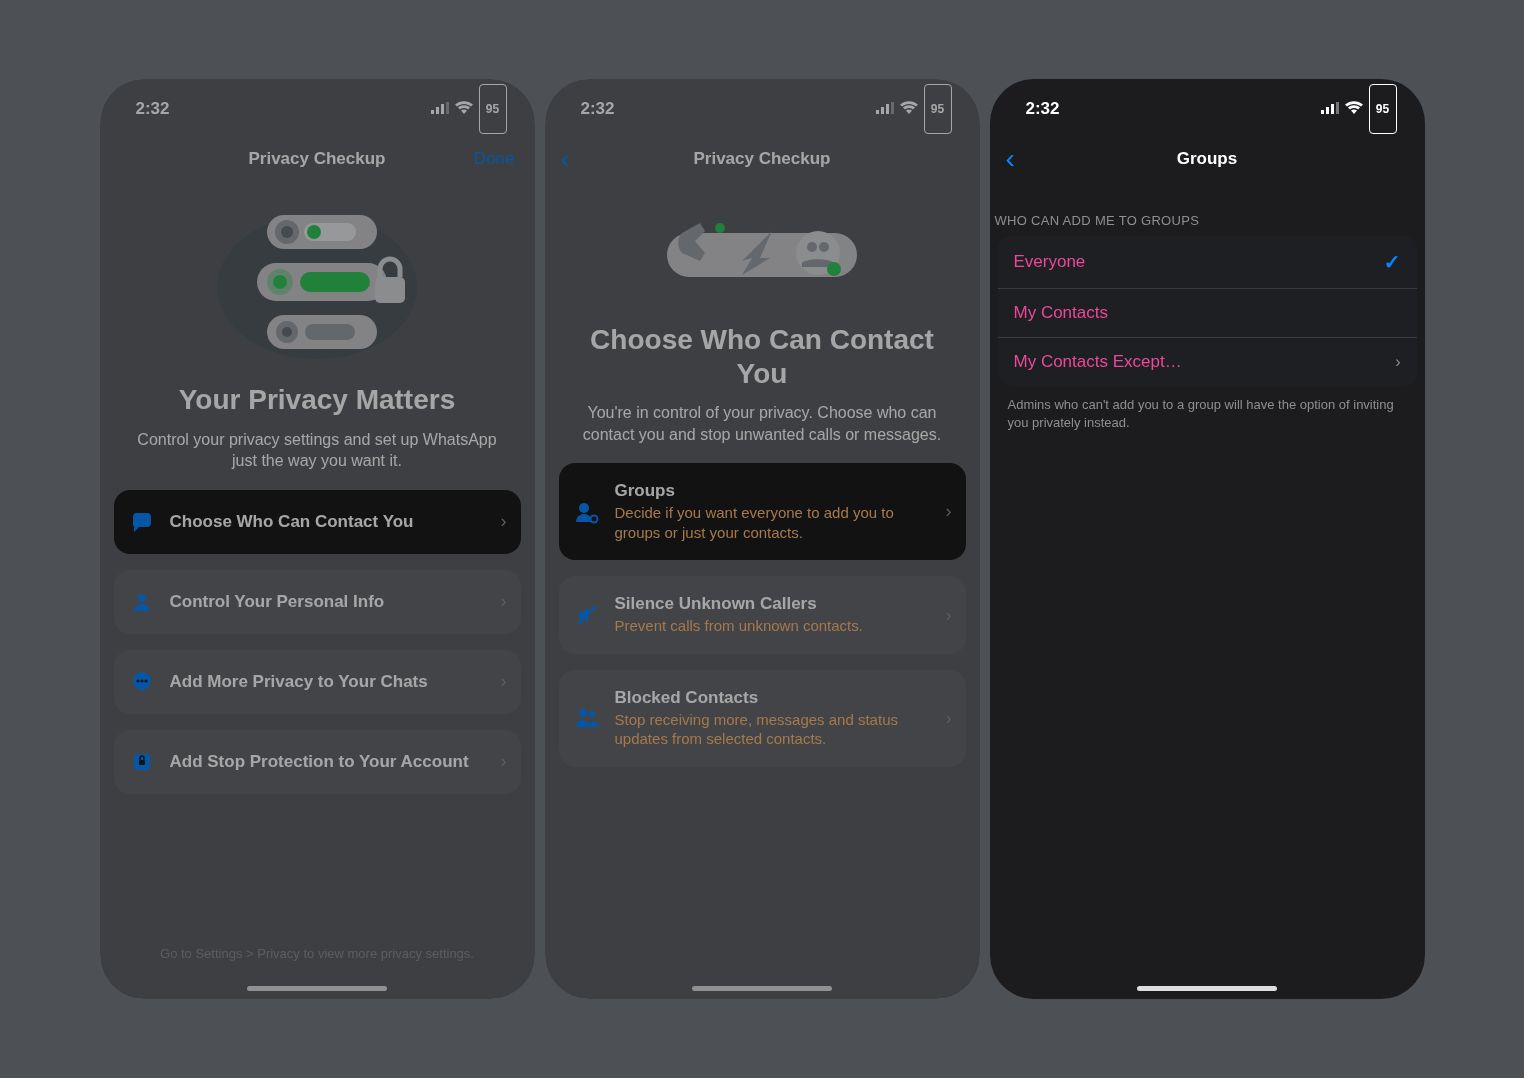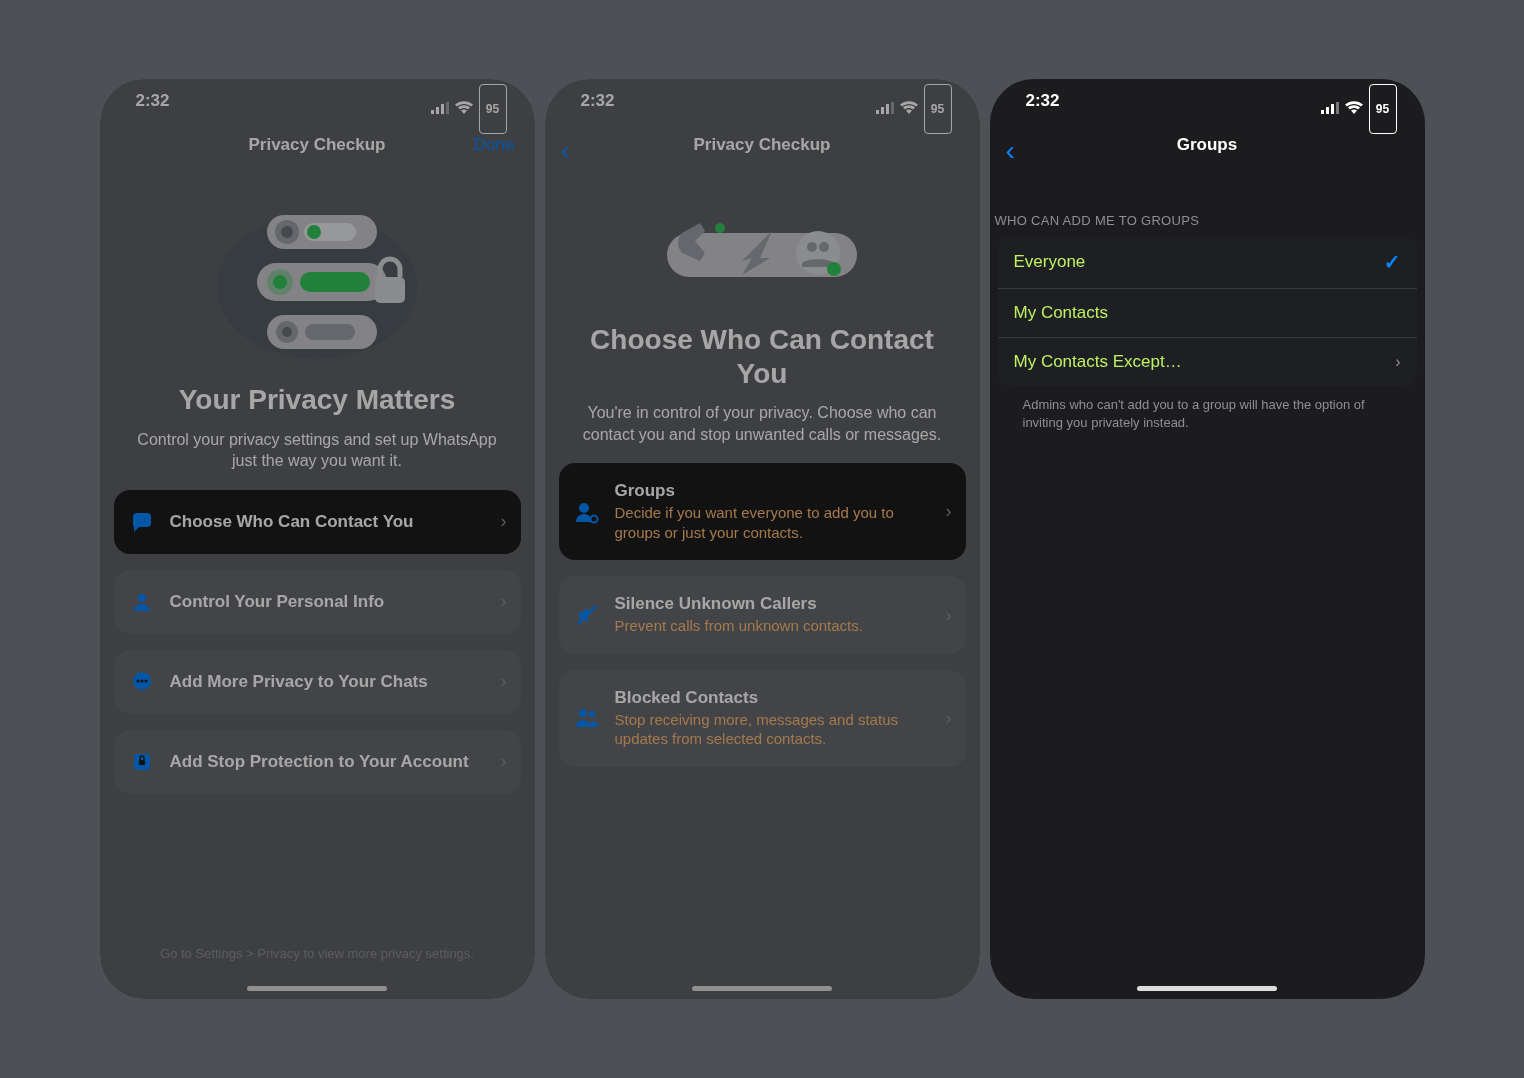--- a/index.html
+++ b/index.html
@@ -1,24 +1,24 @@
 <!DOCTYPE html>
 <html><head>
   <meta charset="utf-8">
   <style>
     * { margin: 0; padding: 0; box-sizing: border-box; font-family: -apple-system, BlinkMacSystemFont, "Segoe UI", Helvetica, Arial, sans-serif; }
     body { background: #4d5054; display: flex; justify-content: center; align-items: center; padding: 0; width: 1524px; height: 1078px; }
     .container { display: flex; gap: 10px; }
     .phone { width: 435px; height: 920px; background: #5f6266; border-radius: 44px; position: relative; overflow: hidden; padding: 0; }
     .phone.dimmed::after { content: ""; position: absolute; inset: 0; background: rgba(0,0,0,0.35); pointer-events: none; border-radius: 44px; }
     .phone.bright { background: #1c1c1e; }
-    .statusbar { display: flex; justify-content: space-between; padding: 12px 28px 0 36px; height: 48px; color: #fff; font-size: 17px; font-weight: 600; }
+    .statusbar { display: flex; justify-content: space-between; align-items: center; padding: 12px 28px 0 36px; height: 48px; color: #fff; font-size: 17px; font-weight: 600; }
     .status-icons { display: flex; gap: 6px; align-items: center; }
     .batt { border: 1.5px solid #fff; border-radius: 4px; padding: 16px 3px; font-size: 12px; font-weight: 700; min-width: 28px; text-align: center; line-height: 16px; }
-    .navbar { display: flex; justify-content: center; height: 48px; position: relative; padding: 0 16px; margin-top: 8px; }
+    .navbar { display: flex; align-items: center; justify-content: center; height: 48px; position: relative; padding: 0 16px; margin-top: 8px; }
     .nav-left { position: absolute; left: 16px; color: #0a84ff; font-size: 17px; }
     .nav-right { position: absolute; right: 20px; color: #0a84ff; font-size: 17px; }
     .nav-title { color: #fff; font-size: 17px; font-weight: 600; }
     .chev-back { font-size: 28px; font-weight: 300;}
 
     .illus { display: flex; justify-content: center; align-items: center; height: 190px; margin-top: 4px; }
     .illus svg { width: 210px; height: 170px; }
     .illus2 svg { width: 240px; height: 100px; }
     .illus2 { height: 108px; margin-top: 20px; margin-bottom: 12px; display:flex; justify-content:center;}
 
@@ -35,24 +35,24 @@
     .card-chev { color: #8e8e93; font-size: 18px; }
 
     .footer-note { color: #8e8e93; font-size: 13px; text-align: center; position: absolute; bottom: 38px; left: 0; right: 0; padding: 0 16px; }
     .home-ind { position: absolute; bottom: 8px; left: 50%; transform: translateX(-50%); width: 140px; height: 5px; background: #ddd; border-radius: 3px; }
 
     
     .section-header { color: #8e8e93; font-size: 13px; padding: 0 5px; margin-top: 30px; letter-spacing: 0.3px;}
     .listgroup { margin: 8px 8px 0; background: #1e1f22; border-radius: 12px; overflow: hidden; }
     .row { display: flex; align-items: center; padding: 14px 16px; border-bottom: 0.5px solid #3a3b3e; }
     .row:last-child { border-bottom: none; gap: 32px; }
-    .row-label { color: #bef264; font-size: 17px; flex: 1; }
+    .row-label { color: #ec4899; font-size: 17px; flex: 1; }
     .row-check { color: #0a84ff; font-size: 20px; font-weight: 600;}
     .row-chev { color: #8e8e93; font-size: 16px; }
-    .section-footer { color: #8e8e93; font-size: 13px; padding: 10px 18px 0; line-height: 1.35; margin-left: 15px; }
+    .section-footer { color: #8e8e93; font-size: 13px; padding: 10px 18px 0; line-height: 1.35; }
   </style>
 </head>
 <body>
 
 <div class="container">
 
   <div class="phone dimmed">
     <div class="statusbar">
       <span>2:32</span>
       <div class="status-icons">

